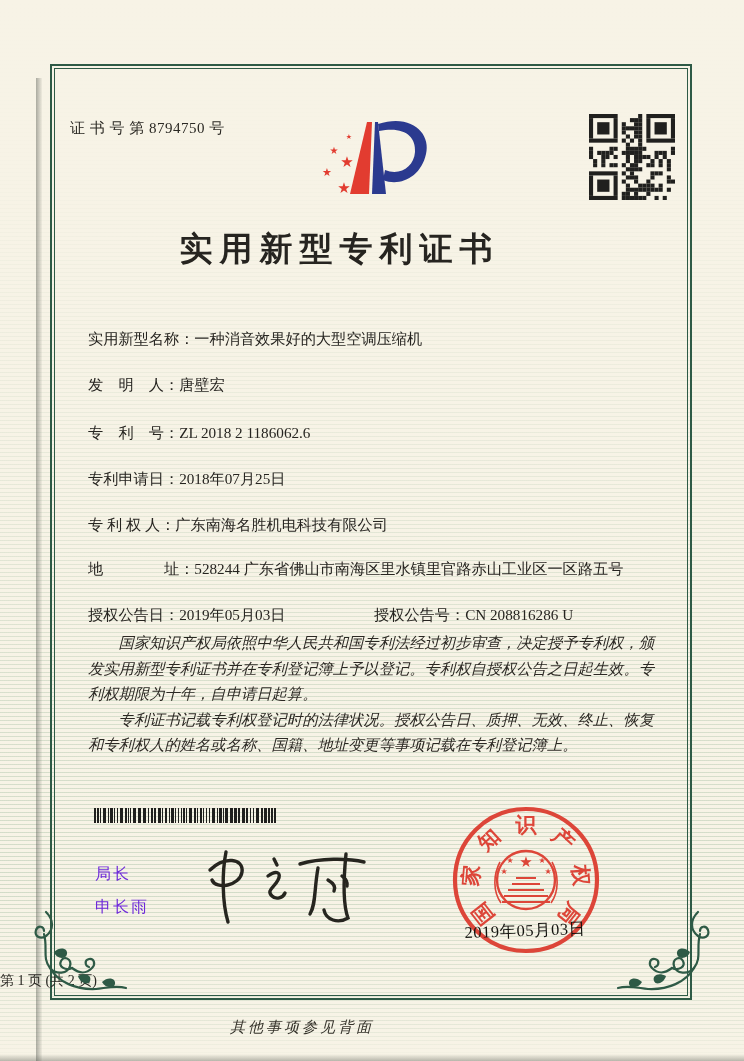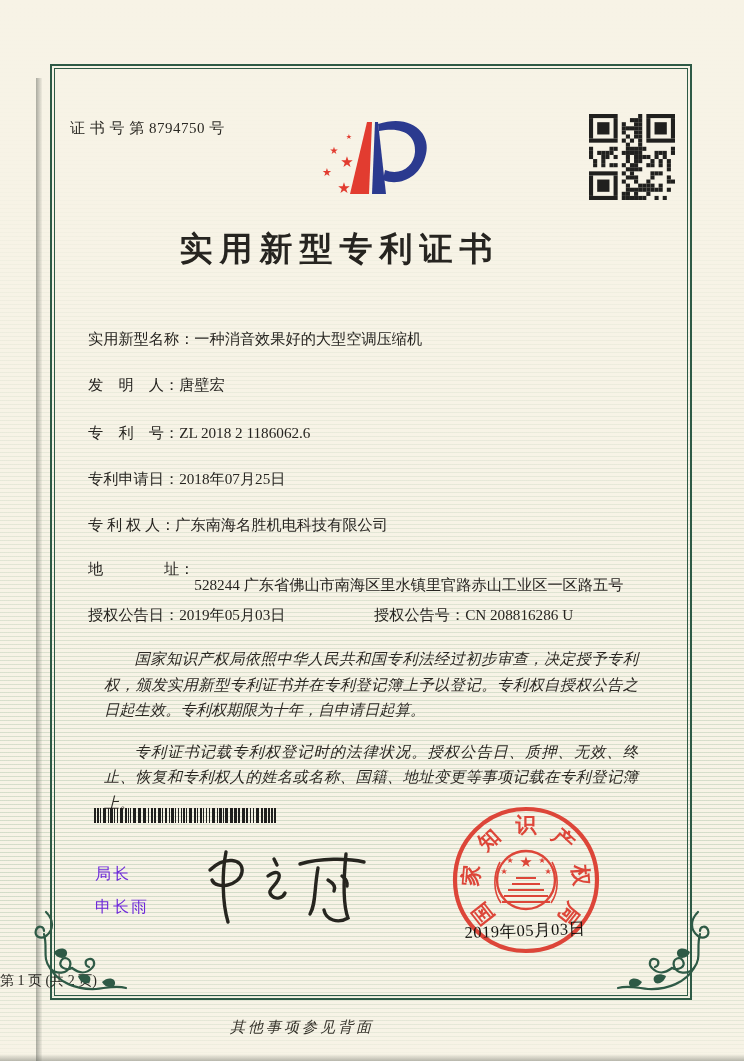--- a/index.html
+++ b/index.html
@@ -31,25 +31,25 @@
   .frame-inner{position:absolute;inset:2px;border:1px solid #2e5a46;}
   .abs{position:absolute;}
   .cert-no{left:70px;top:119px;font-size:15px;letter-spacing:.5px;}
   .title{left:0;top:227px;width:672px;text-align:center;
     font-size:33px;font-weight:700;letter-spacing:7px;padding-left:7px;
     box-sizing:border-box;color:#262420;}
   .row{position:absolute;left:88px;width:570px;font-size:15.2px;line-height:26px;
     display:flex;align-items:flex-start;color:#262420;}
   .flabel{flex:none;white-space:pre;}
   .fvalue{flex:none;max-width:450px;}
-  .row-addr .fvalue{max-width:438px;margin-top:16px;}
+  .row-addr .fvalue{max-width:438px;}
   .pair2{position:absolute;left:286px;top:0;display:flex;}
   .paras{position:absolute;left:88px;top:630px;width:566px;font-size:15.3px;
     line-height:25.5px;text-align:justify;font-style:italic;color:#2b2823;}
-  .paras p{margin:16px;text-indent:2em;}
+  .paras p{margin:0;text-indent:2em;}
   .officer{font-size:16px;letter-spacing:2px;color:#6d28d9;}
   .seal-date{left:452px;top:920px;width:146px;text-align:center;font-size:16.5px;
     letter-spacing:.5px;color:#14130f;transform:rotate(-2deg);z-index:6;}
   .page-info{left:0;top:972px;width:664px;text-align:left;font-size:14px;color:#2a2823;}
   .back-note{left:0;top:1018px;width:604px;text-align:center;font-size:15px;
     font-style:italic;letter-spacing:3px;color:#34322a;}
   .seal{left:446px;top:800px;opacity:.93;z-index:5;}
   .flourish{width:100px;height:100px;}
   .flourish-right{transform:scaleX(-1);}
   svg{display:block;}

